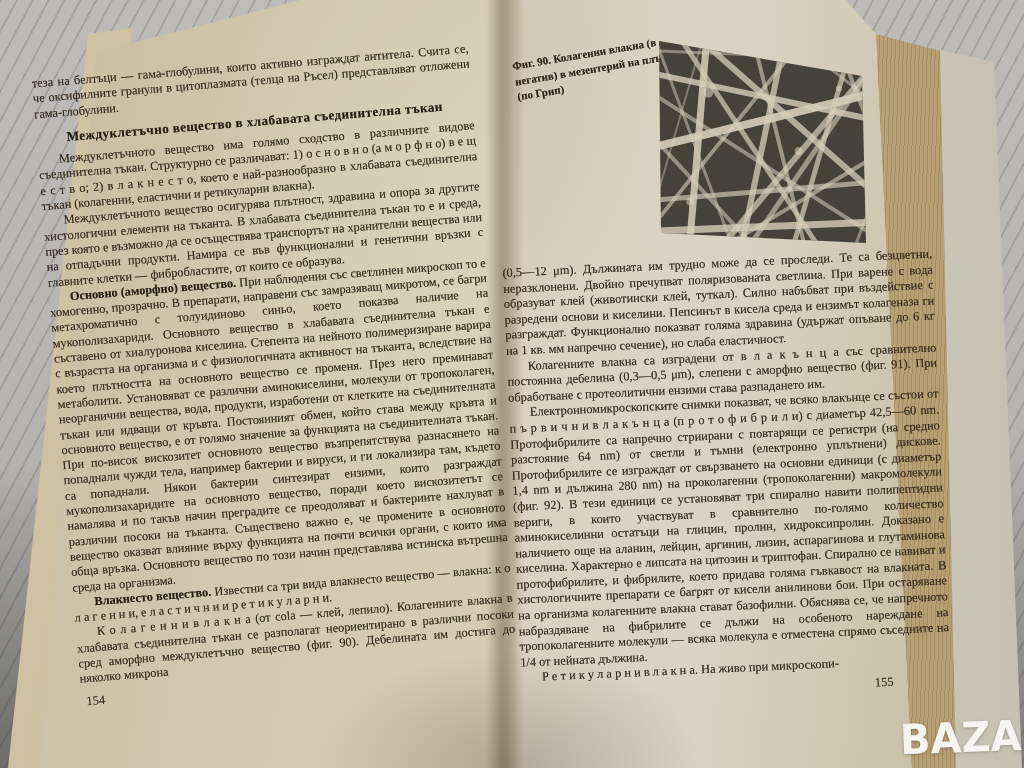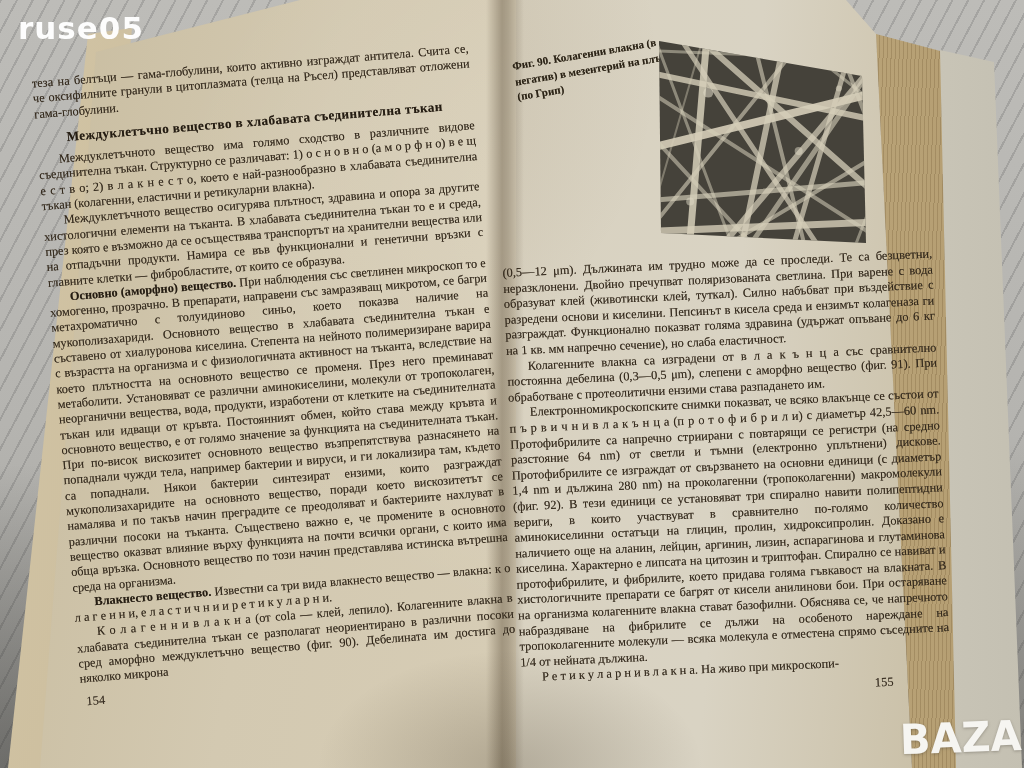--- a/index.html
+++ b/index.html
@@ -135,16 +135,15 @@
   </div>
 
   <div class="textcol right-text">
     <p class="cont"><span>(0,5—12 μm). Дължината им трудно може да се проследи. Те са безцветни, неразклонени. Двойно пречупват поляризованата светлина. При варене с вода образуват клей (животински клей, туткал). Силно набъбват при въздействие с разредени основи и киселини. Пепсинът в кисела среда и ензимът колагеназа ги разграждат. Функционално показват голяма здравина (удържат опъване до 6 кг на 1 кв. мм напречно сечение), но слаба еластичност.</span></p>
     <p><span>Колагенните влакна са изградени от  в л а к ъ н ц а  със сравнително постоянна дебелина (0,3—0,5 μm), слепени с аморфно вещество (фиг. 91). При обработване с протеолитични ензими става разпадането им.</span></p>
     <p><span>Електронномикроскопските снимки показват, че всяко влакънце се състои от  п ъ р в и ч н и  в л а к ъ н ц а  (п р о т о ф и б р и л и) с диаметър 42,5—60 nm. Протофибрилите са напречно стриирани с повтарящи се регистри (на средно разстояние 64 nm) от светли и тъмни (електронно уплътнени) дискове. Протофибрилите се изграждат от свързването на основни единици (с диаметър 1,4 nm и дължина 280 nm) на проколагенни (тропоколагенни) макромолекули (фиг. 92). В тези единици се установяват три спирално навити полипептидни вериги, в които участвуват в сравнително по-голямо количество аминокиселинни остатъци на глицин, пролин, хидроксипролин. Доказано е наличието още на аланин, лейцин, аргинин, лизин, аспарагинова и глутаминова киселина. Характерно е липсата на цитозин и триптофан. Спирално се навиват и протофибрилите, и фибрилите, което придава голяма гъвкавост на влакната. В хистологичните препарати се багрят от кисели анилинови бои. При остаряване на организма колагенните влакна стават базофилни. Обяснява се, че напречното набраздяване на фибрилите се дължи на особеното нареждане на тропоколагенните молекули — всяка молекула е отместена спрямо съседните на 1/4 от нейната дължина.</span></p>
     <p><span>Р е т и к у л а р н и  в л а к н а.  На живо при микроскопи-</span></p>
     <div class="pn pn-right">155</div>
   </div>
 
-  <div class="wm-ruse">ruse05</div>
   <div class="wm-bazar">BAZAR</div>
 
 </div>
 
 </body></html>

